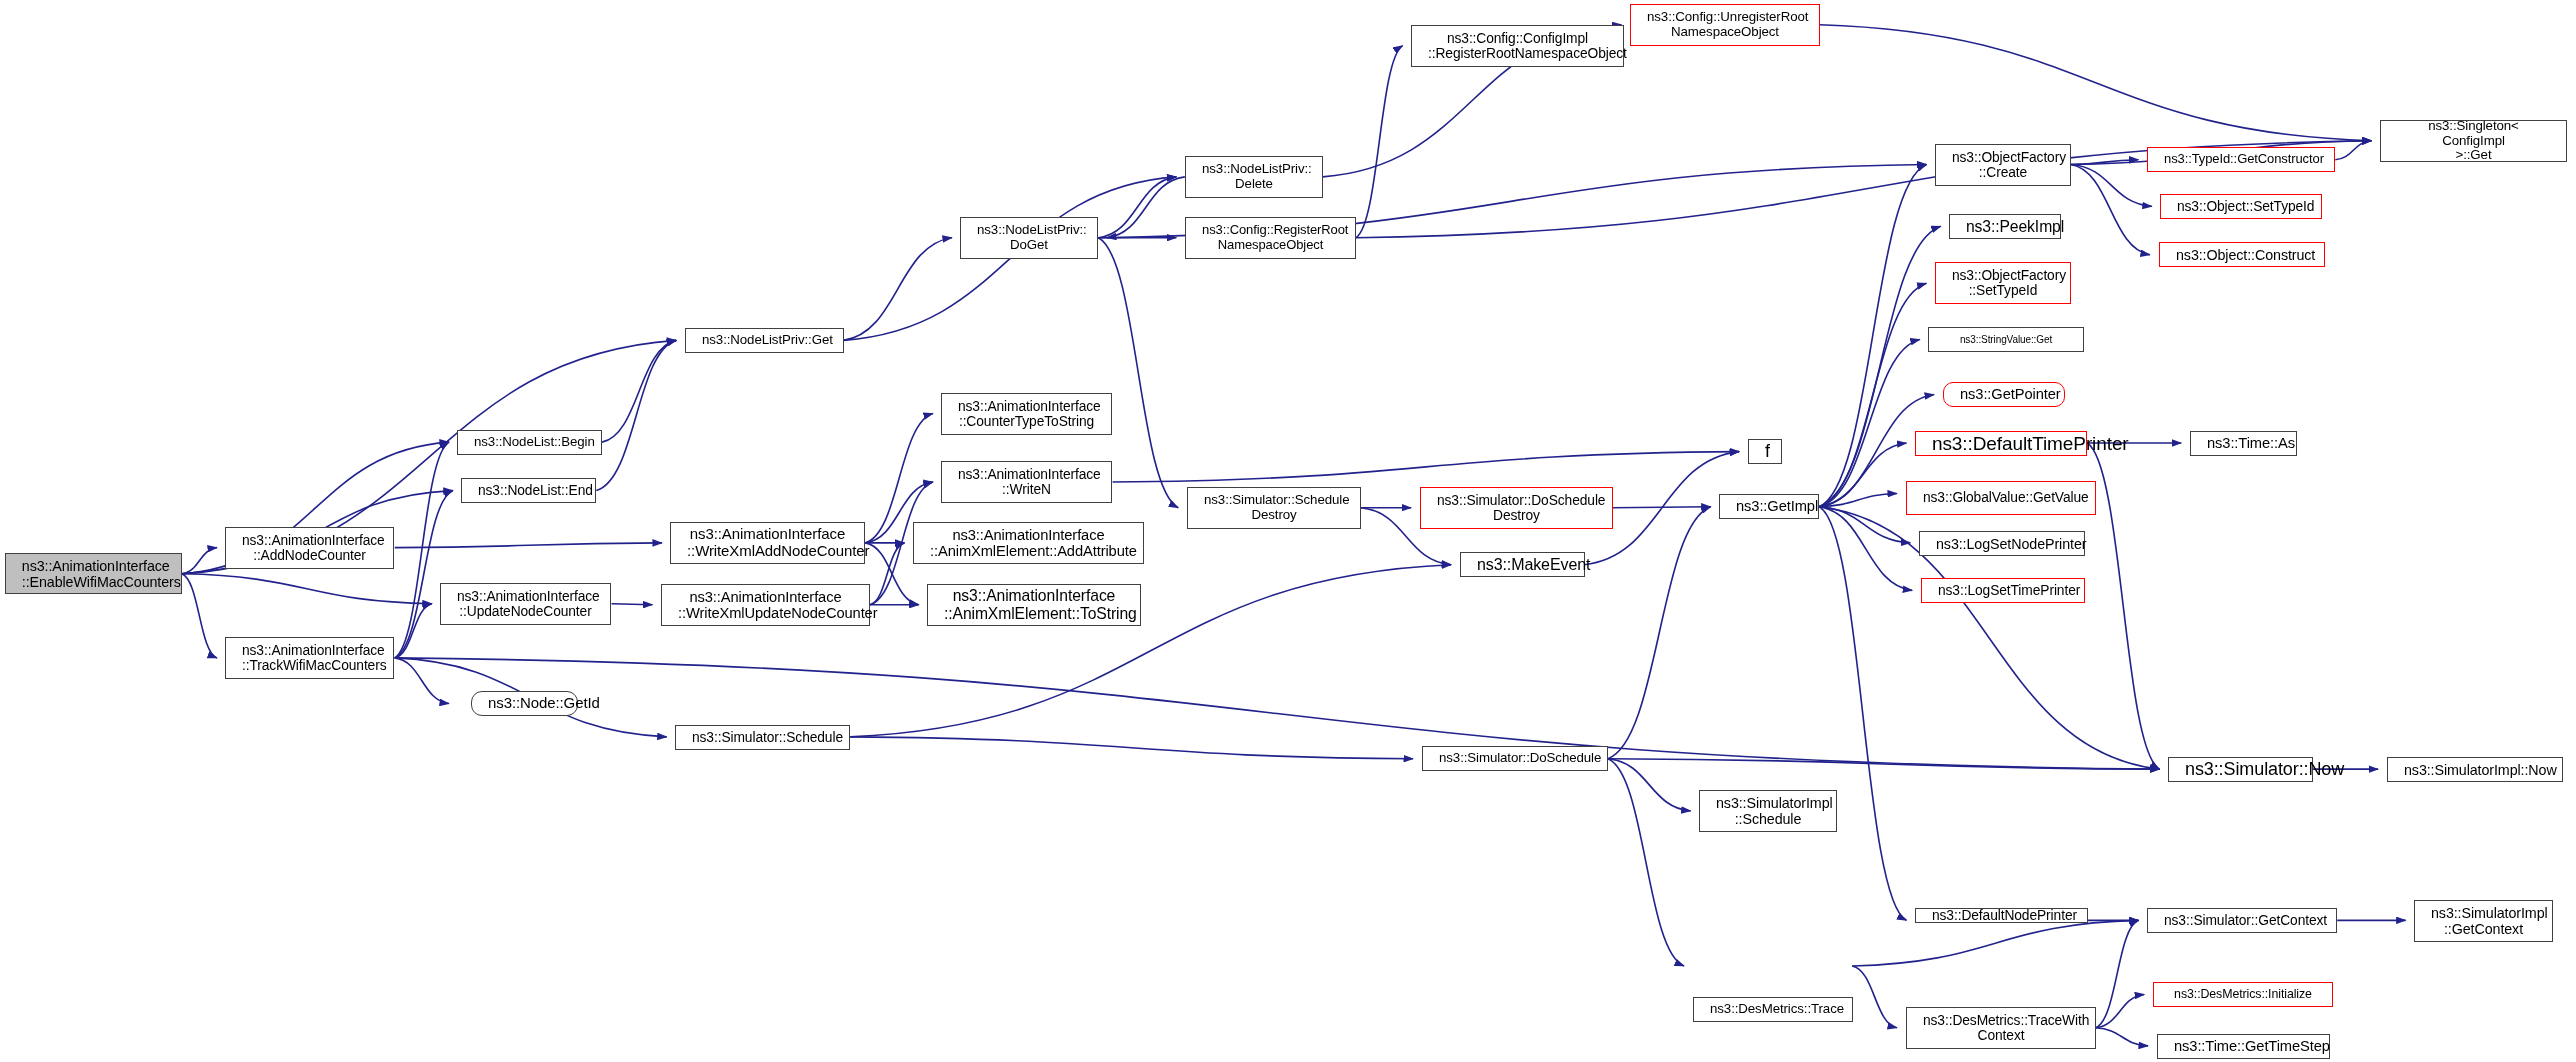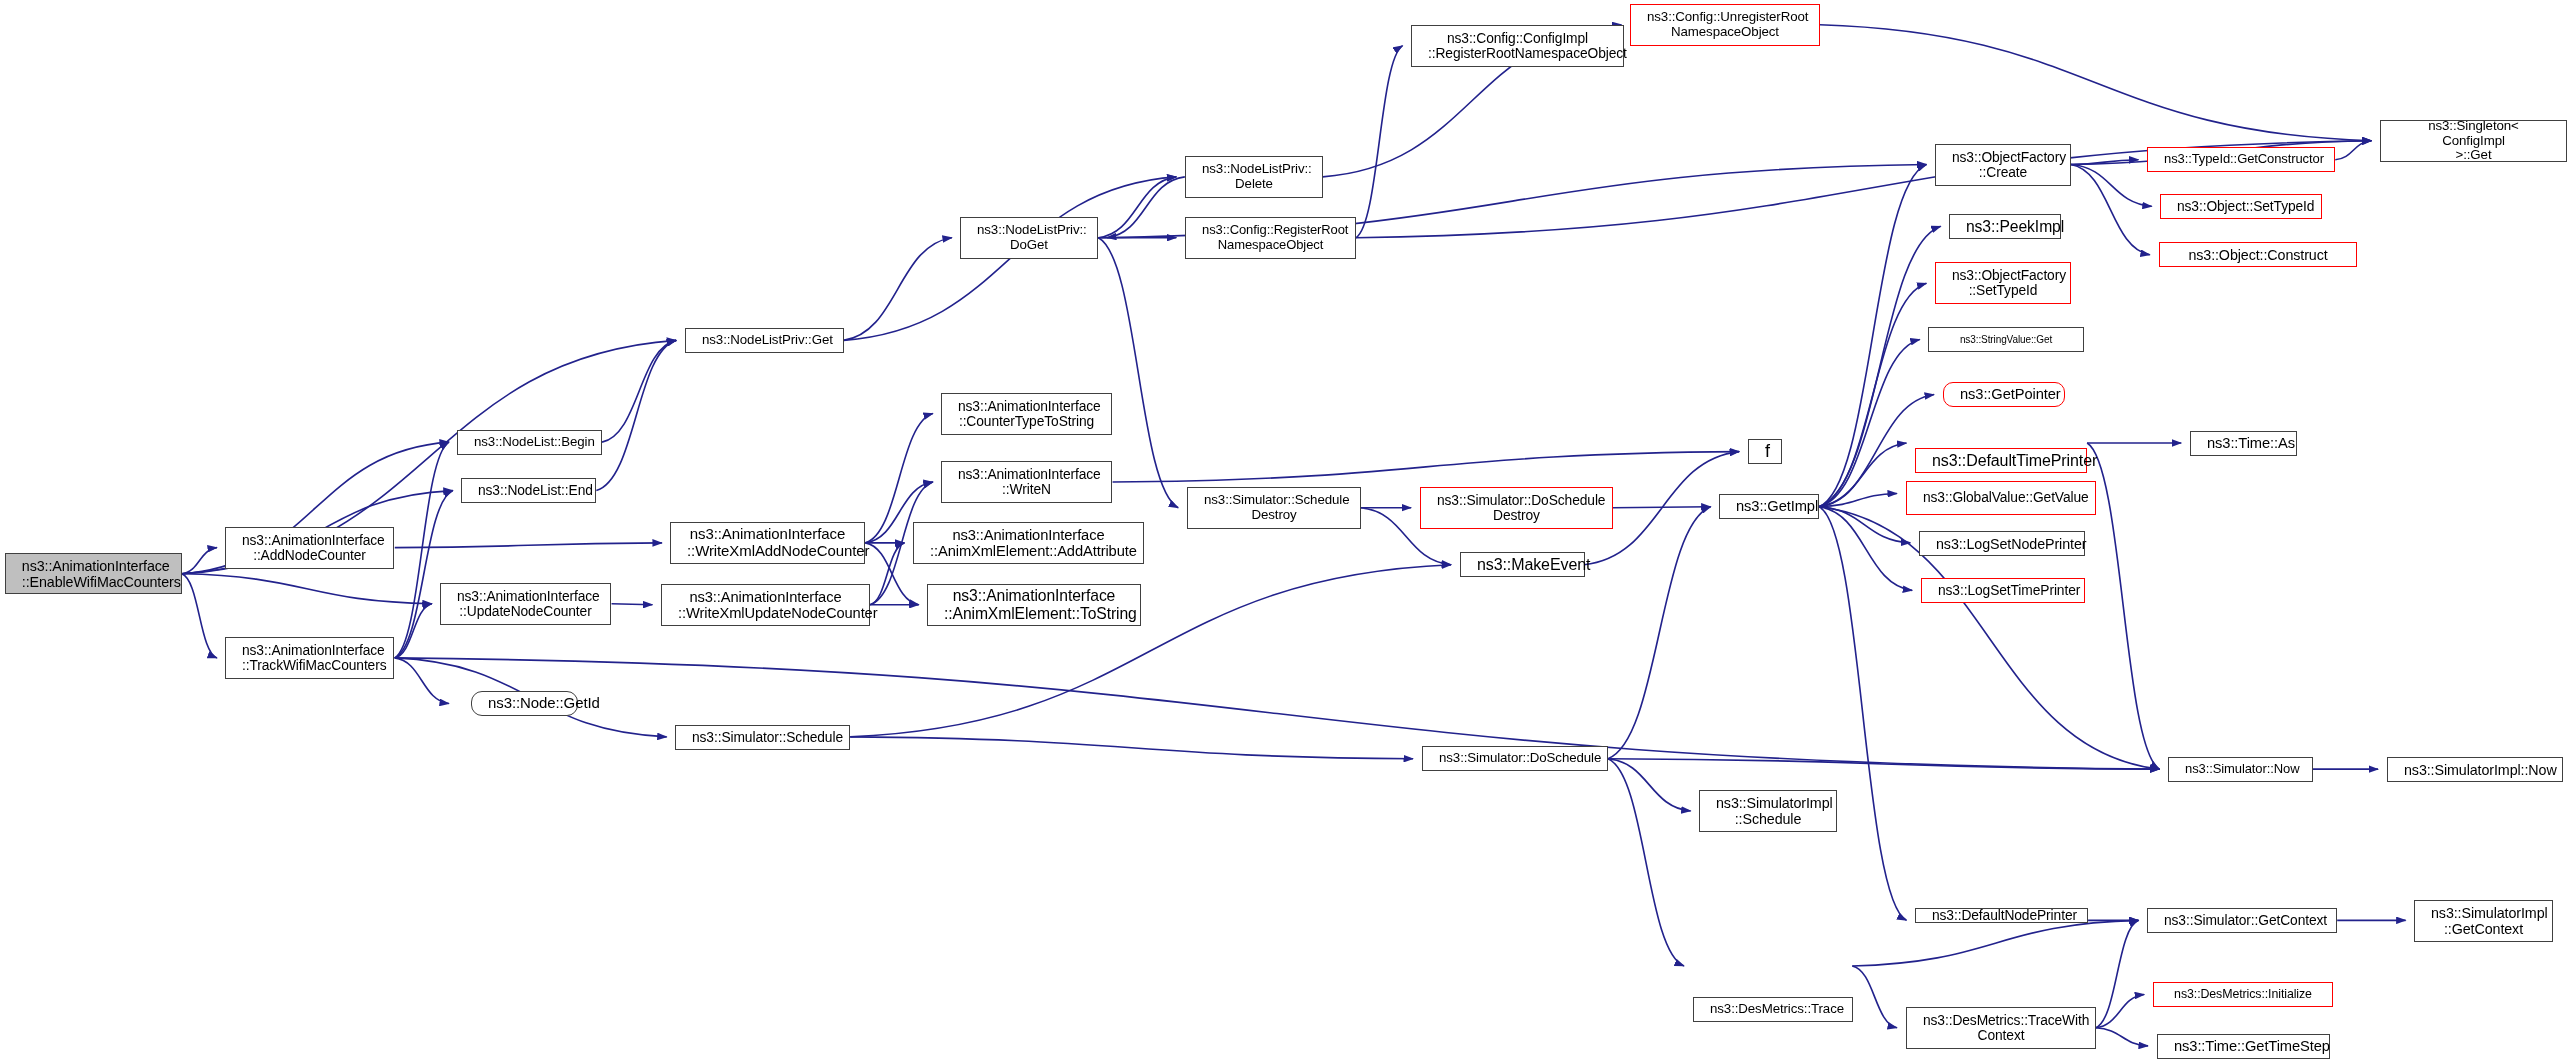--- a/index.html
+++ b/index.html
@@ -152,34 +152,34 @@
       <div class="node" style="left: 1748px; top: 439px; width: 32px; height: 25px; font-size: 18px;"><span>f</span></div>
       <div class="node" style="left: 1719px; top: 494px; width: 100px; height: 25px; font-size: 14.7px;"><span>ns3::GetImpl</span></div>
       <div class="node" style="left: 675px; top: 725px; width: 175px; height: 25px; font-size: 13.8px;"><span>ns3::Simulator::Schedule</span></div>
       <div class="node" style="left: 1422px; top: 746px; width: 186px; height: 25px; font-size: 13.3px;"><span>ns3::Simulator::DoSchedule</span></div>
       <div class="node" style="left: 1699px; top: 790px; width: 138px; height: 42px; font-size: 14.3px;"><span>ns3::SimulatorImpl
 ::Schedule</span></div>
       <div class="node" style="left: 1935px; top: 144px; width: 136px; height: 42px; font-size: 13.8px;"><span>ns3::ObjectFactory
 ::Create</span></div>
       <div class="node red" style="left: 2147px; top: 147px; width: 188px; height: 25px; font-size: 13px;"><span>ns3::TypeId::GetConstructor</span></div>
       <div class="node red" style="left: 2160px; top: 194px; width: 162px; height: 25px; font-size: 13.8px;"><span>ns3::Object::SetTypeId</span></div>
-      <div class="node red" style="left: 2159px; top: 242px; width: 198px; height: 25px; font-size: 14.3px;"><span>ns3::Object::Construct</span></div>
+      <div class="node red" style="left: 2159px; top: 242px; width: 166px; height: 25px; font-size: 14.3px;"><span>ns3::Object::Construct</span></div>
       <div class="node" style="left: 1949px; top: 214px; width: 112px; height: 25px; font-size: 15.7px;"><span>ns3::PeekImpl</span></div>
       <div class="node red" style="left: 1935px; top: 262px; width: 136px; height: 42px; font-size: 13.8px;"><span>ns3::ObjectFactory
 ::SetTypeId</span></div>
       <div class="node" style="left: 1928px; top: 327px; width: 156px; height: 25px; font-size: 10px;"><span>ns3::StringValue::Get</span></div>
       <div class="node red" style="left: 1943px; top: 382px; width: 122px; height: 25px; font-size: 14.7px; border-radius: 10px;"><span>ns3::GetPointer</span></div>
-      <div class="node red" style="left: 1915px; top: 431px; width: 172px; height: 25px; font-size: 16px; margin-top: 17px;"><span>ns3::DefaultTimePrinter</span></div>
+      <div class="node red" style="left: 1915px; top: 431px; width: 172px; height: 25px; font-size: 19px;"><span>ns3::DefaultTimePrinter</span></div>
       <div class="node" style="left: 2190px; top: 431px; width: 107px; height: 25px; font-size: 14.7px;"><span>ns3::Time::As</span></div>
       <div class="node red" style="left: 1906px; top: 481px; width: 190px; height: 34px; font-size: 13.8px;"><span>ns3::GlobalValue::GetValue</span></div>
       <div class="node" style="left: 1919px; top: 531px; width: 166px; height: 25px; font-size: 14.3px;"><span>ns3::LogSetNodePrinter</span></div>
       <div class="node red" style="left: 1921px; top: 578px; width: 164px; height: 25px; font-size: 13.8px;"><span>ns3::LogSetTimePrinter</span></div>
       <div class="node" style="left: 2380px; top: 120px; width: 187px; height: 42px; font-size: 13.3px;"><span>ns3::Singleton&lt; ConfigImpl
 &gt;::Get</span></div>
-      <div class="node" style="left: 2168px; top: 757px; width: 145px; height: 25px; font-size: 13px;"><span>ns3::Simulator::Now</span></div>
+      <div class="node" style="left: 2168px; top: 757px; width: 145px; height: 25px; font-size: 18px;"><span>ns3::Simulator::Now</span></div>
       <div class="node" style="left: 2387px; top: 757px; width: 176px; height: 25px; font-size: 14.3px;"><span>ns3::SimulatorImpl::Now</span></div>
       <div class="node" style="left: 1915px; top: 908px; width: 173px; height: 15px; font-size: 13.8px;"><span>ns3::DefaultNodePrinter</span></div>
       <div class="node" style="left: 2147px; top: 908px; width: 190px; height: 25px; font-size: 13.8px;"><span>ns3::Simulator::GetContext</span></div>
       <div class="node" style="left: 2414px; top: 900px; width: 139px; height: 42px; font-size: 14.3px;"><span>ns3::SimulatorImpl
 ::GetContext</span></div>
       <div class="node" style="left: 1693px; top: 954px; width: 160px; height: 25px; font-size: 13.3px; margin-top: 43px;"><span>ns3::DesMetrics::Trace</span></div>
       <div class="node" style="left: 1906px; top: 1007px; width: 190px; height: 42px; font-size: 13.8px;"><span>ns3::DesMetrics::TraceWith
 Context</span></div>
       <div class="node red" style="left: 2153px; top: 982px; width: 180px; height: 25px; font-size: 12.4px;"><span>ns3::DesMetrics::Initialize</span></div>
       <div class="node" style="left: 2157px; top: 1034px; width: 173px; height: 25px; font-size: 14.7px;"><span>ns3::Time::GetTimeStep</span></div>

